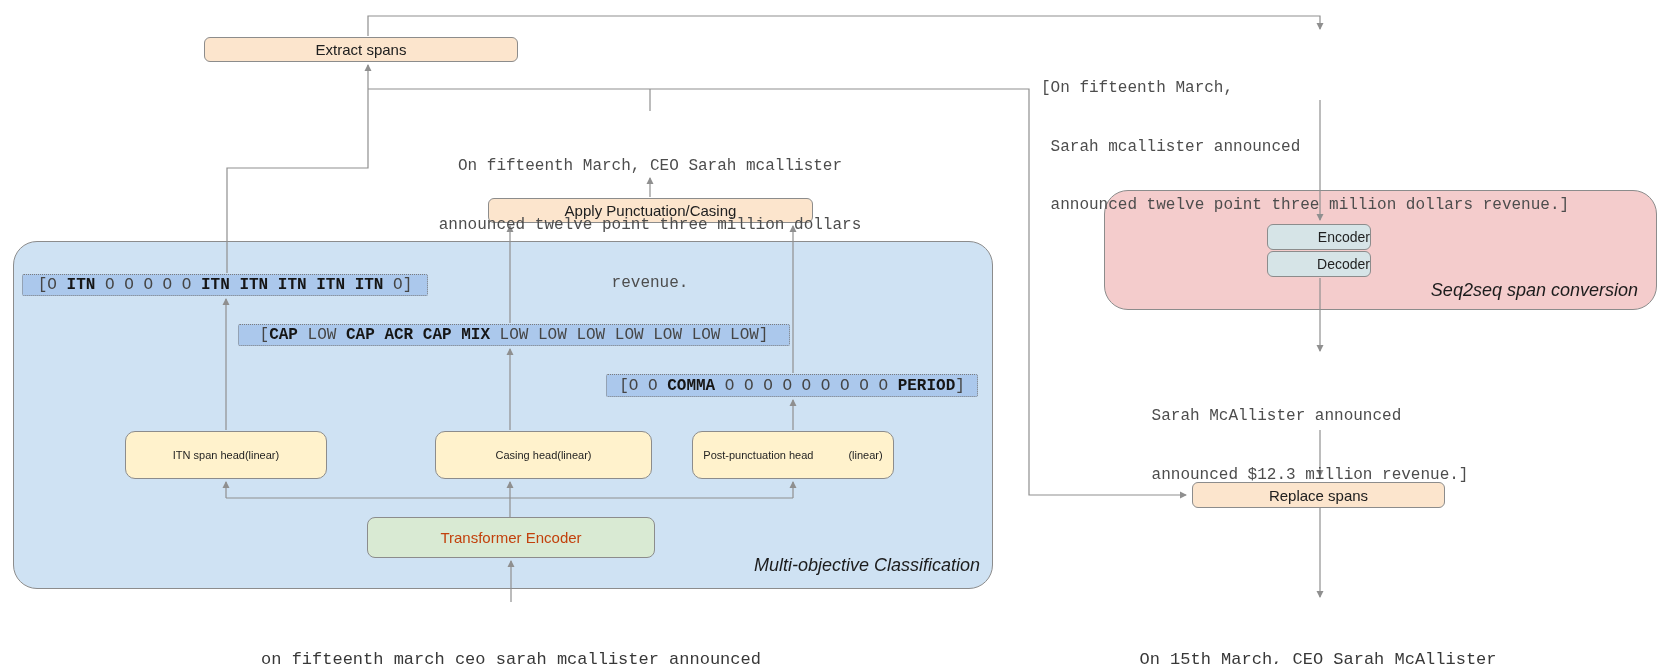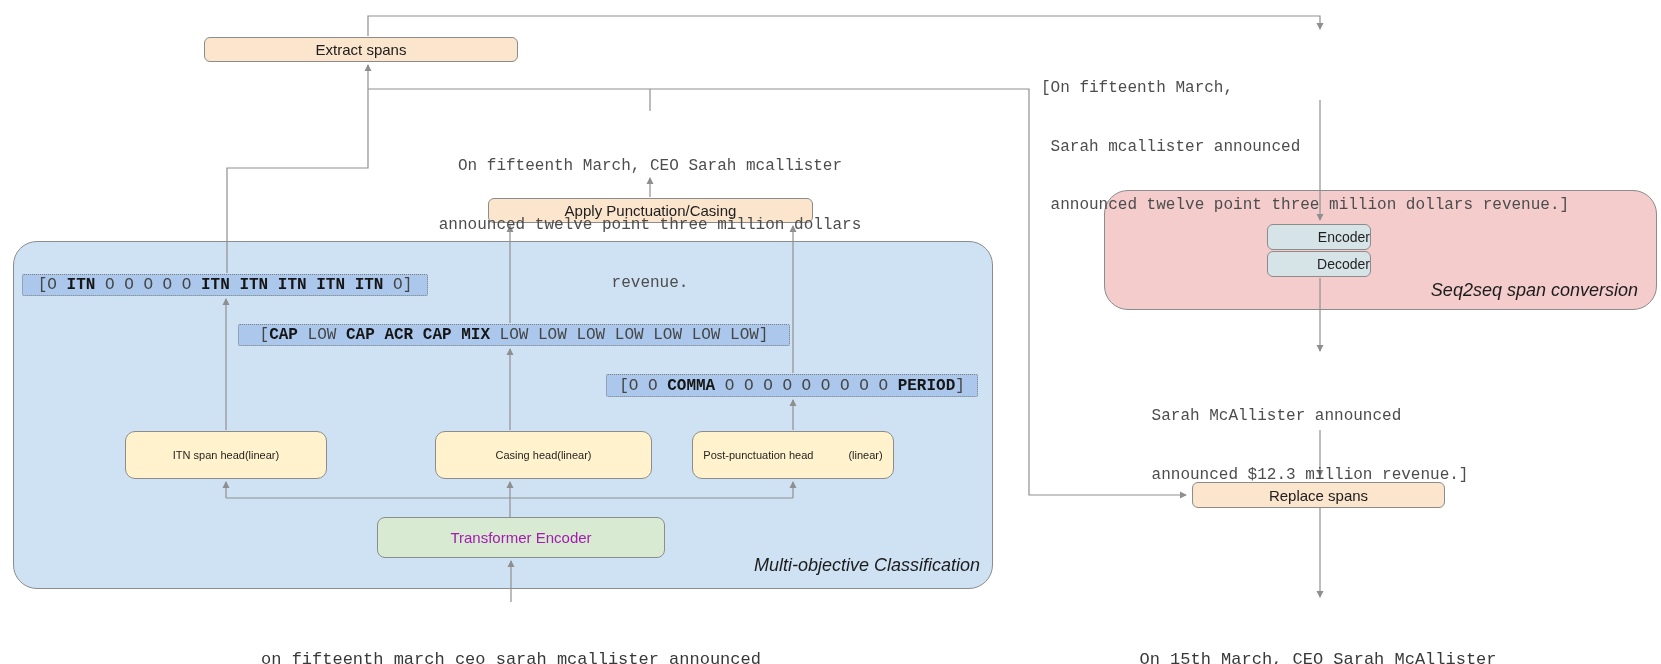--- a/index.html
+++ b/index.html
@@ -17,21 +17,21 @@
     display:flex;align-items:center;justify-content:center;
     font-size:15px;color:#202020;
   }
   .head{
     background:var(--yellow);border:1.2px solid var(--border);border-radius:10px;
     display:flex;flex-direction:row;align-items:center;justify-content:center;
     font-size:11px;color:#1f1f1f;line-height:1.35;text-align:center;
   }
   .te{
     background:var(--green);border:1.2px solid var(--border);border-radius:8px;
-    display:flex;align-items:center;justify-content:center;font-size:15px;color:#a21caf;margin-left:10px;
+    display:flex;align-items:center;justify-content:center;font-size:15px;color:#c2410c;
   }
   .encdec{
     background:var(--encfill);border:1.2px solid var(--border);border-radius:6px;
     display:flex;align-items:center;justify-content:flex-end;font-size:14px;color:#1f1f1f;
   }
   .token-row{
     background:var(--rowfill);border:1px dotted #7c7c7c;border-radius:2px;
     display:flex;align-items:center;justify-content:center;
     font-family:"Liberation Mono",monospace;font-size:16px;color:#454545;
     white-space:pre;

